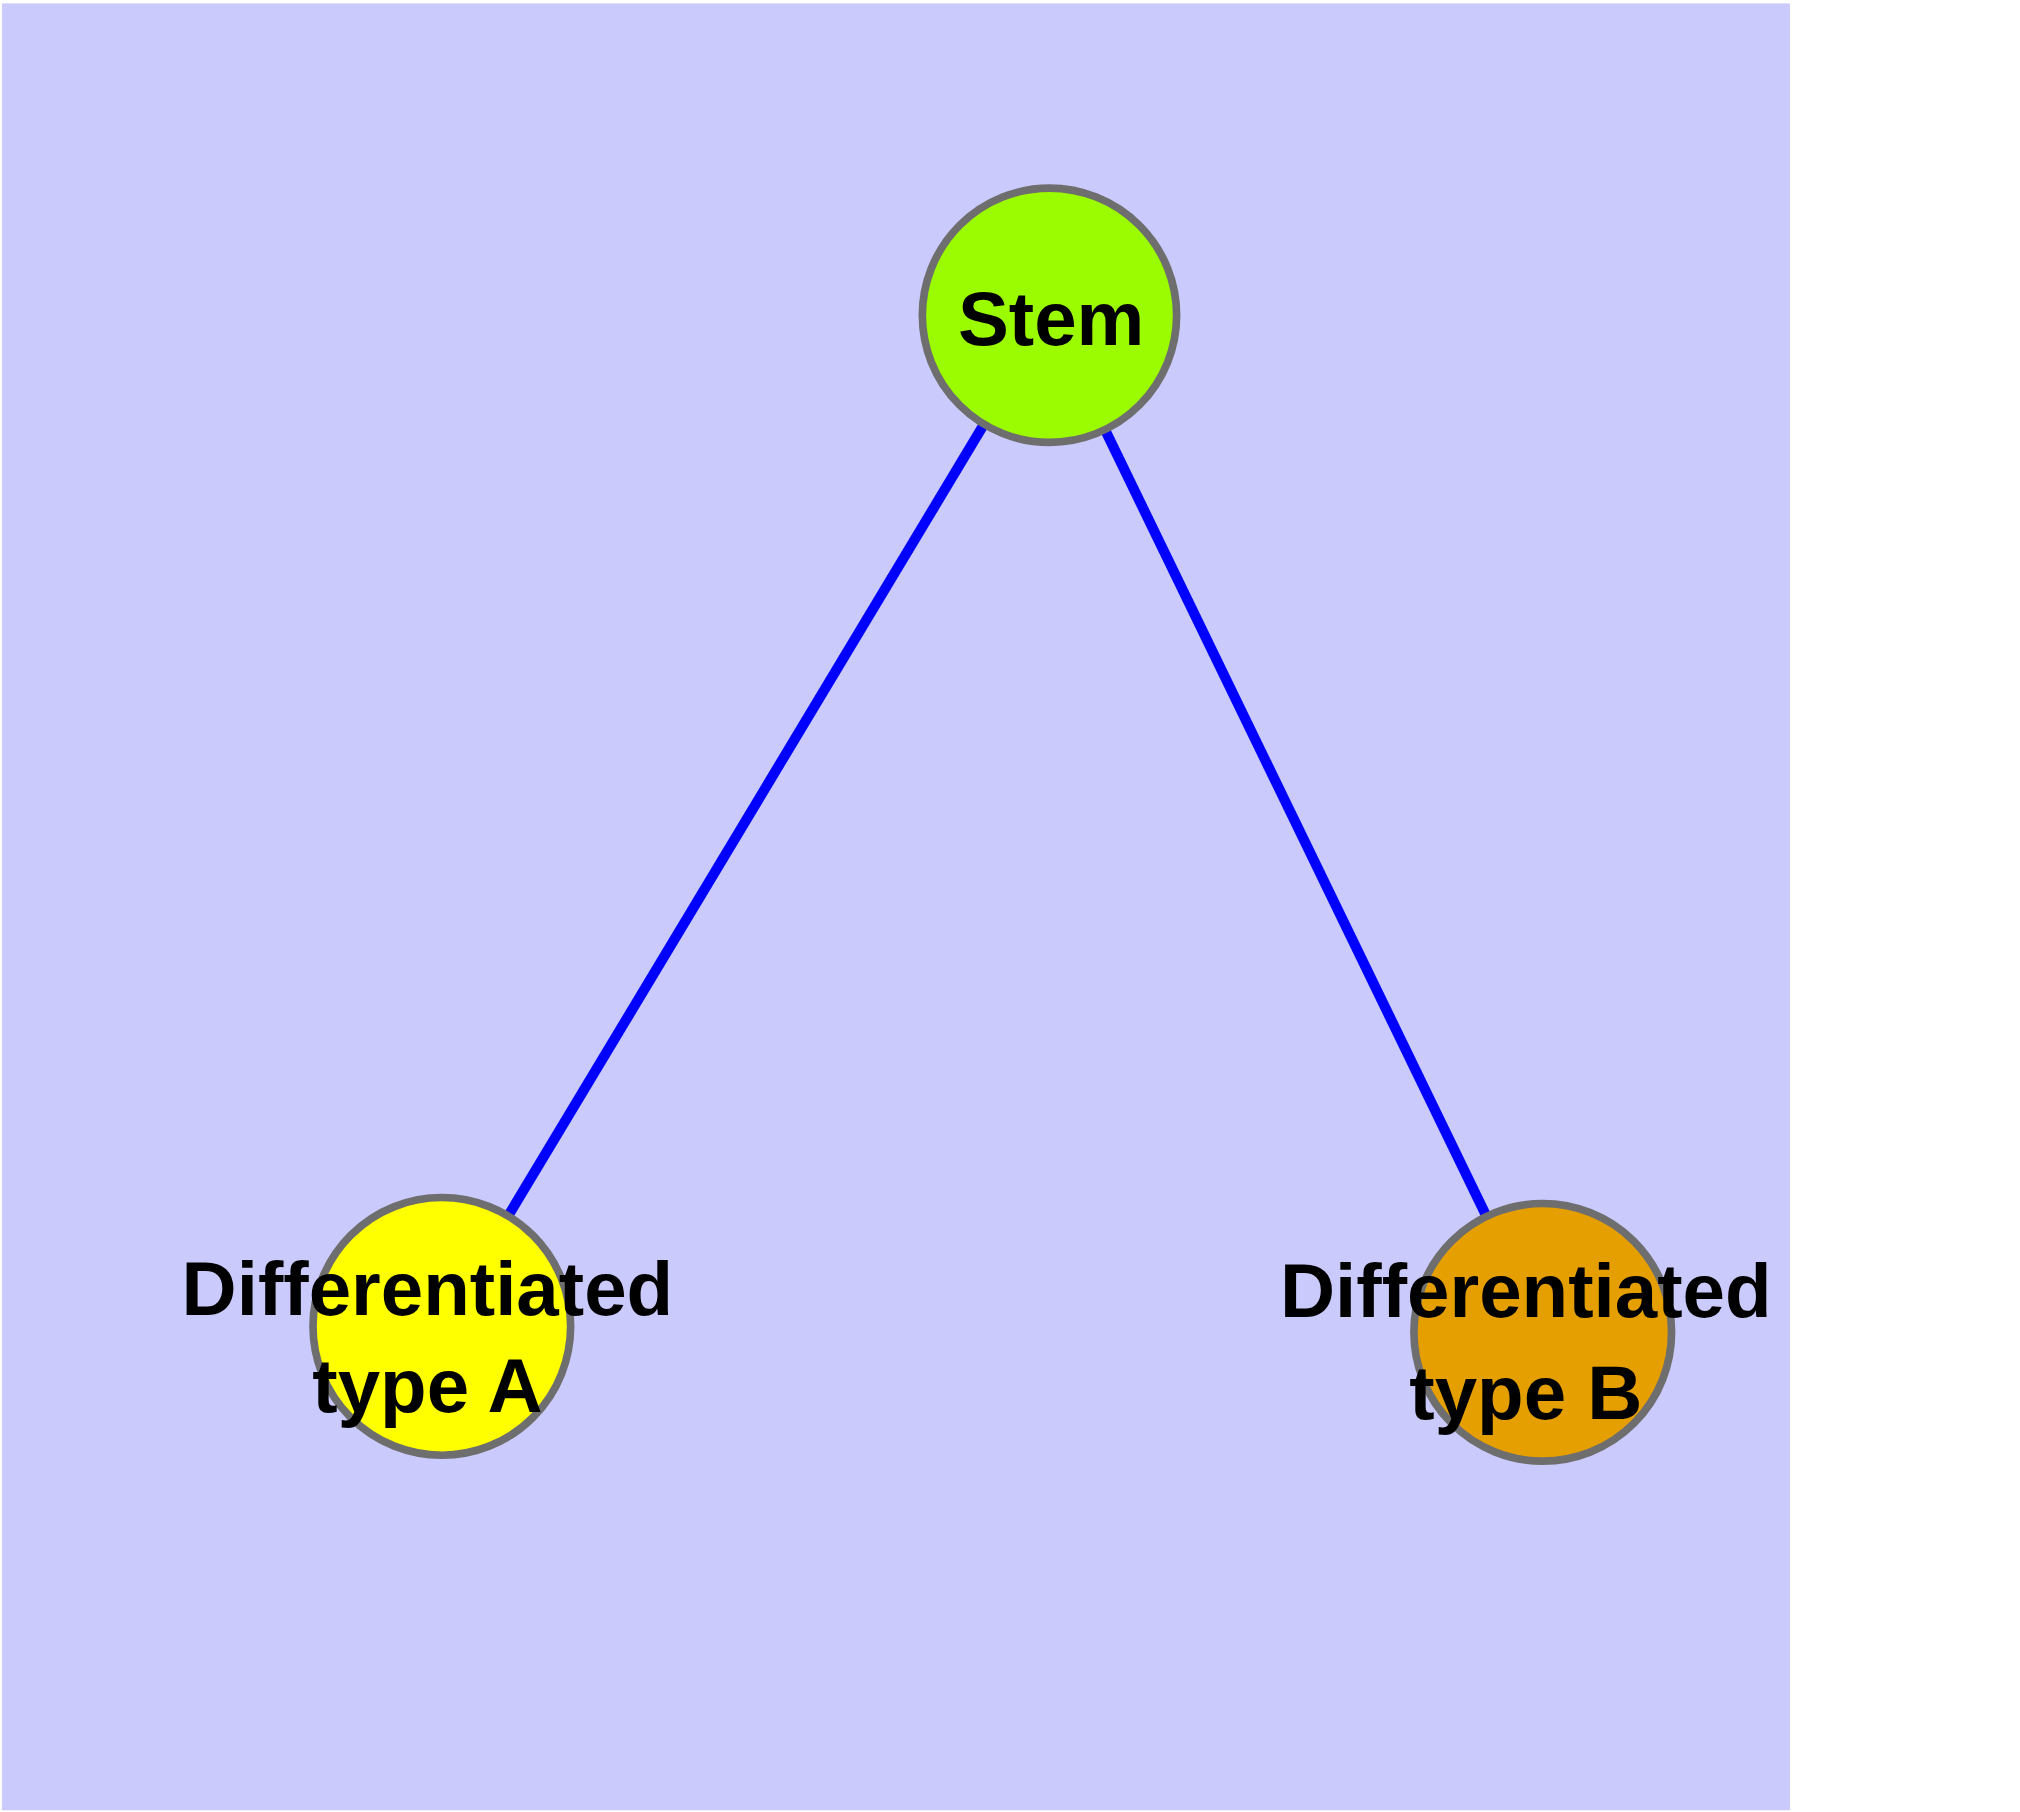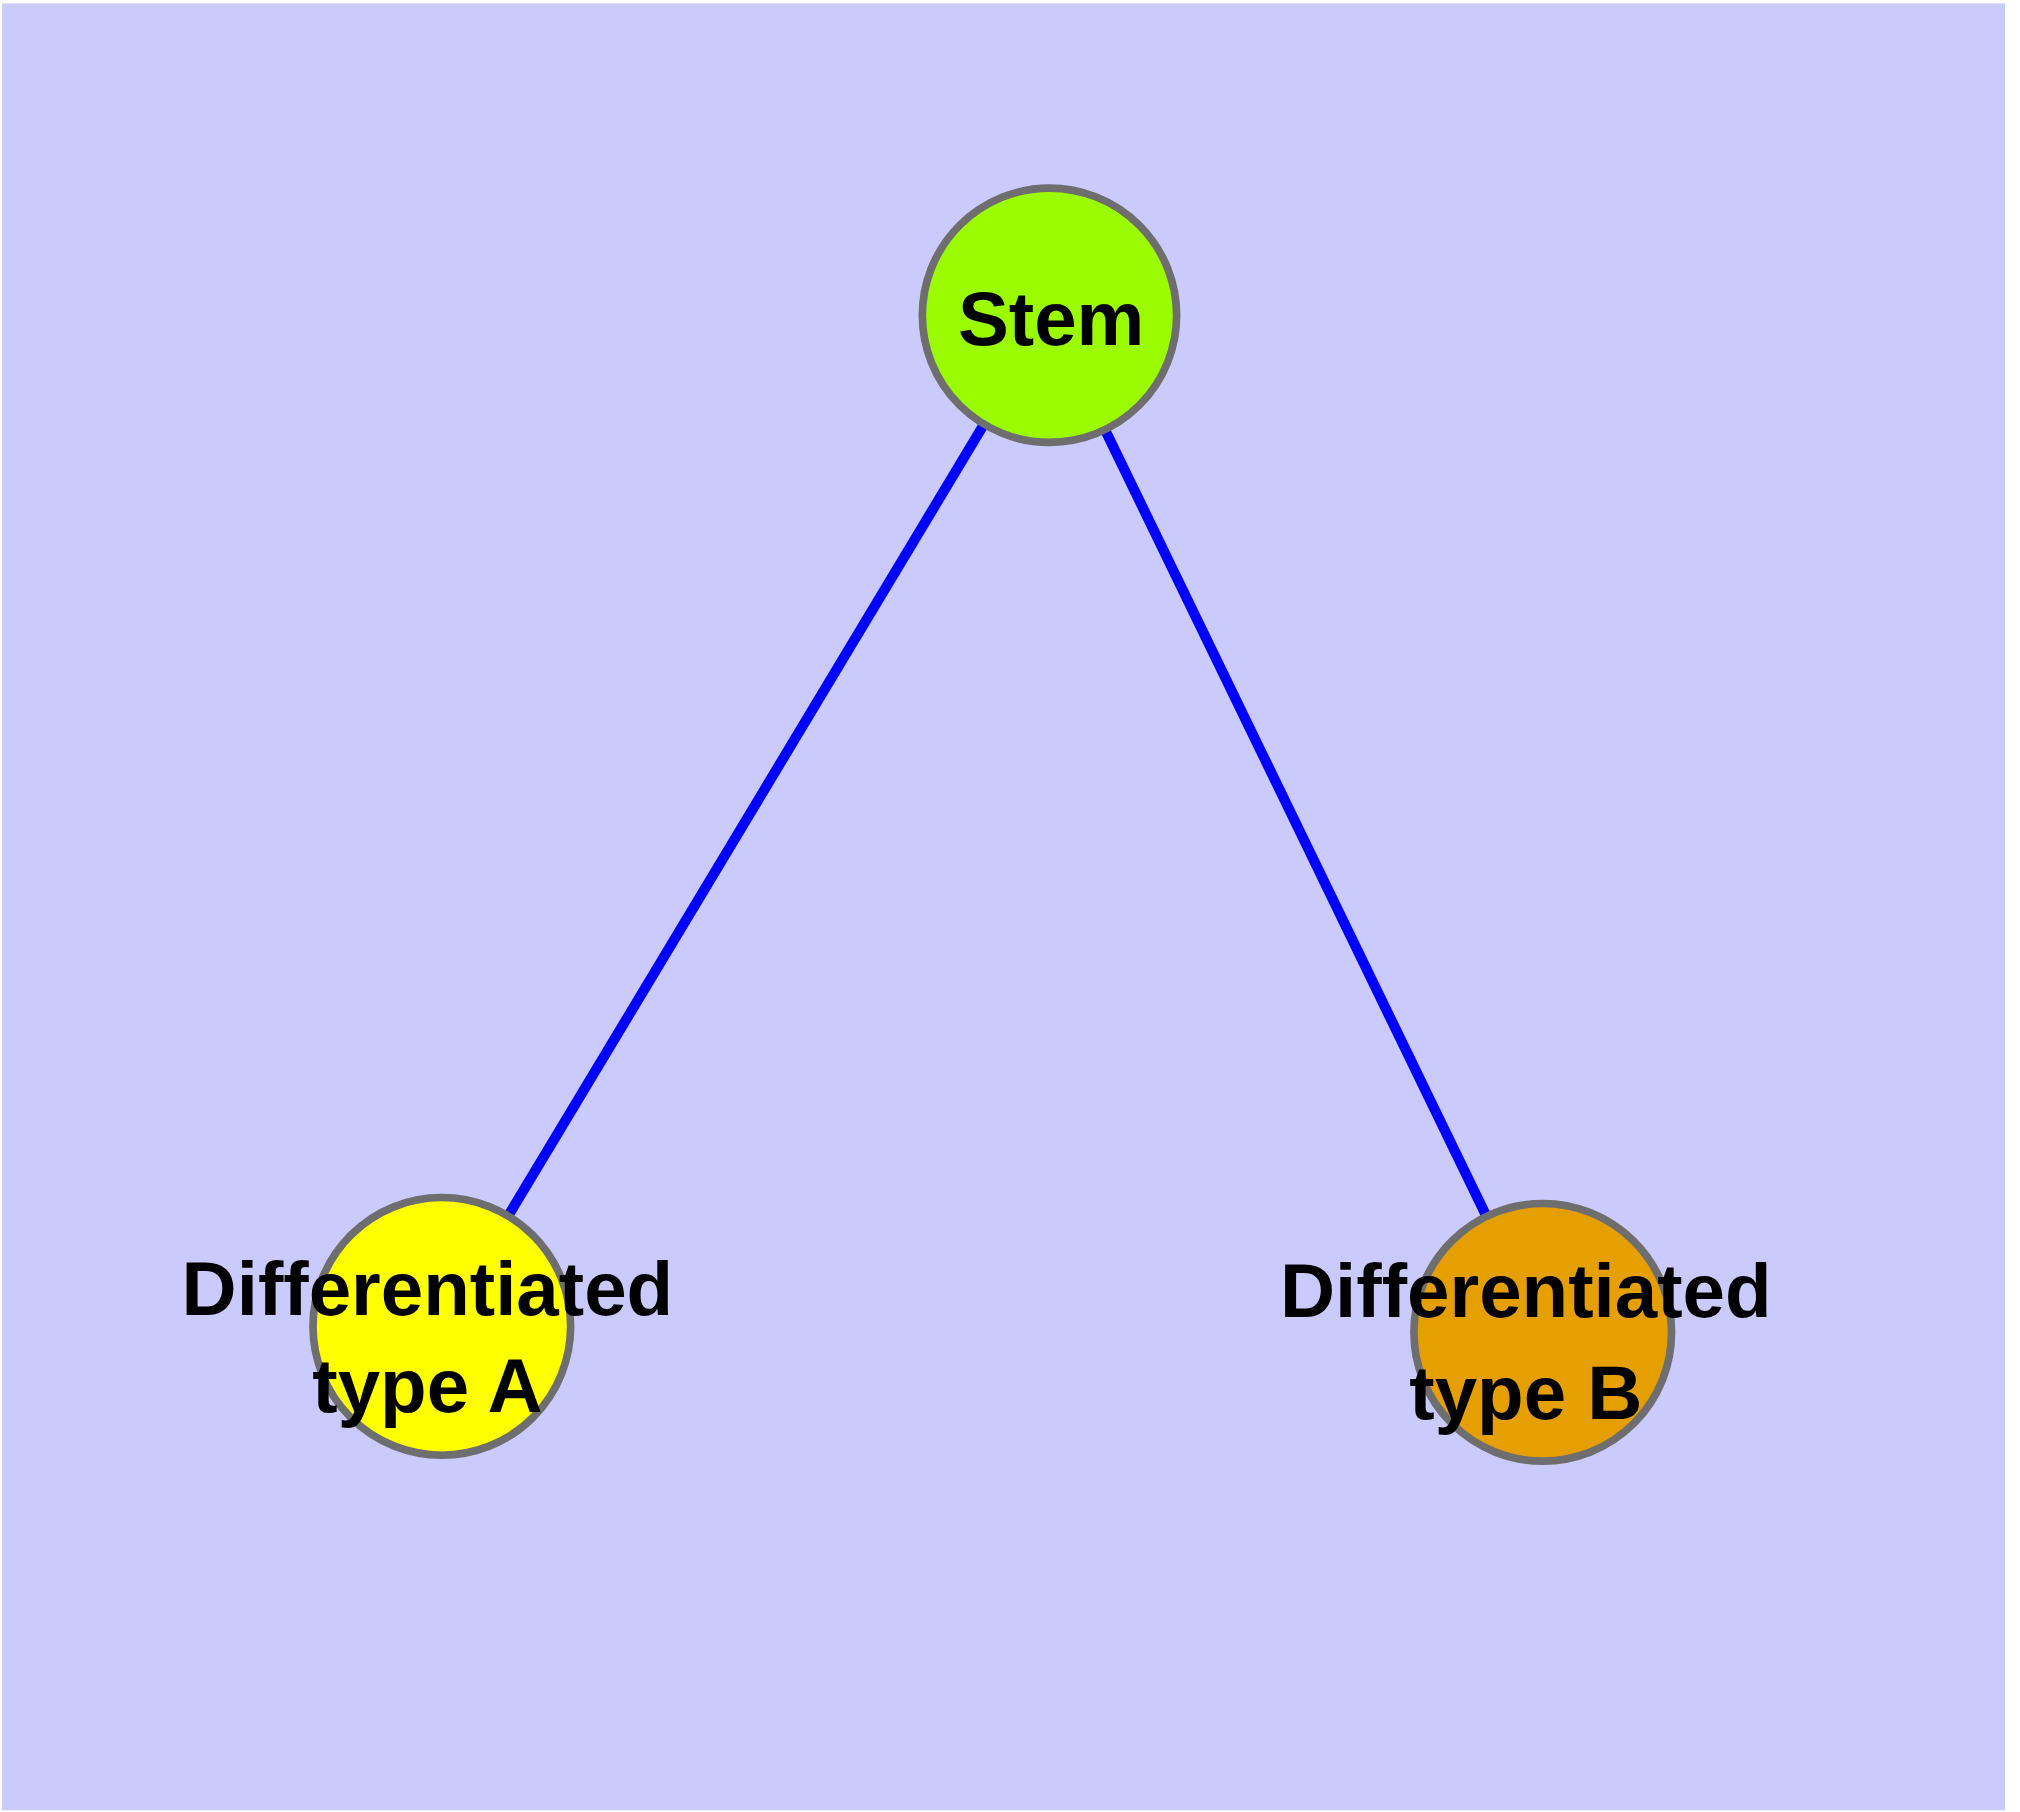--- a/index.html
+++ b/index.html
@@ -2,21 +2,21 @@
 <html style="font-size:13.6px"><head>
 <meta charset="utf-8">
 <style>
   html, body {
     margin: 0;
     padding: 0;
     background: #ffffff;
     font-family: "Liberation Sans", sans-serif;
   }
   .page {
-    width: 2005px;
+    width: 1790px;
     height: 1812px;
     position: relative;
     background: #ffffff;
     overflow: hidden;
   }
   svg#graph {
     display: block;
     width: 2021px;
     height: 1812px;
   }

